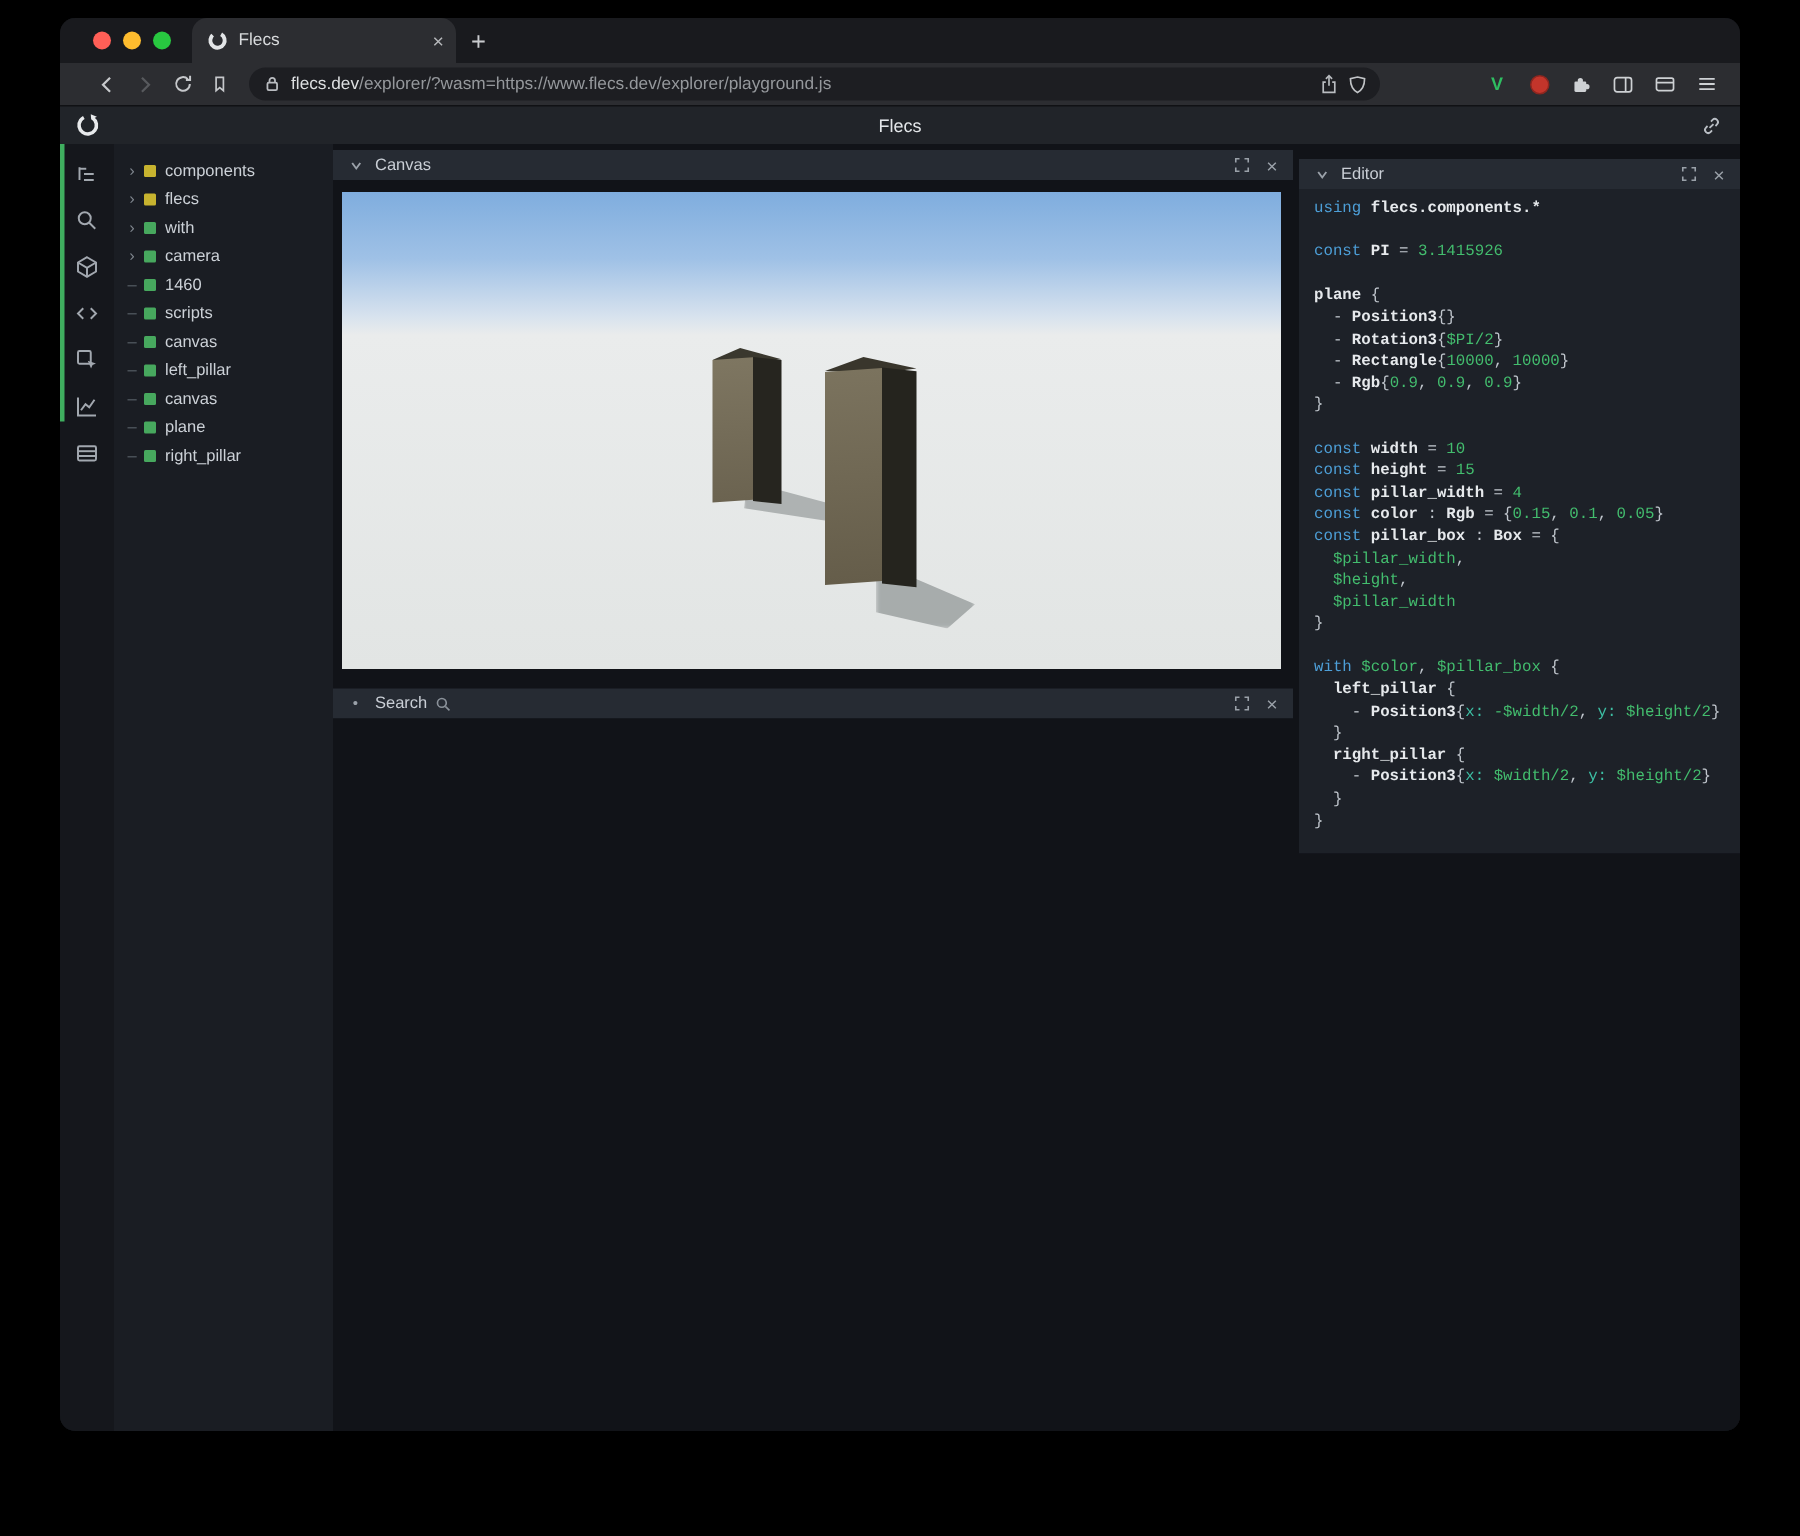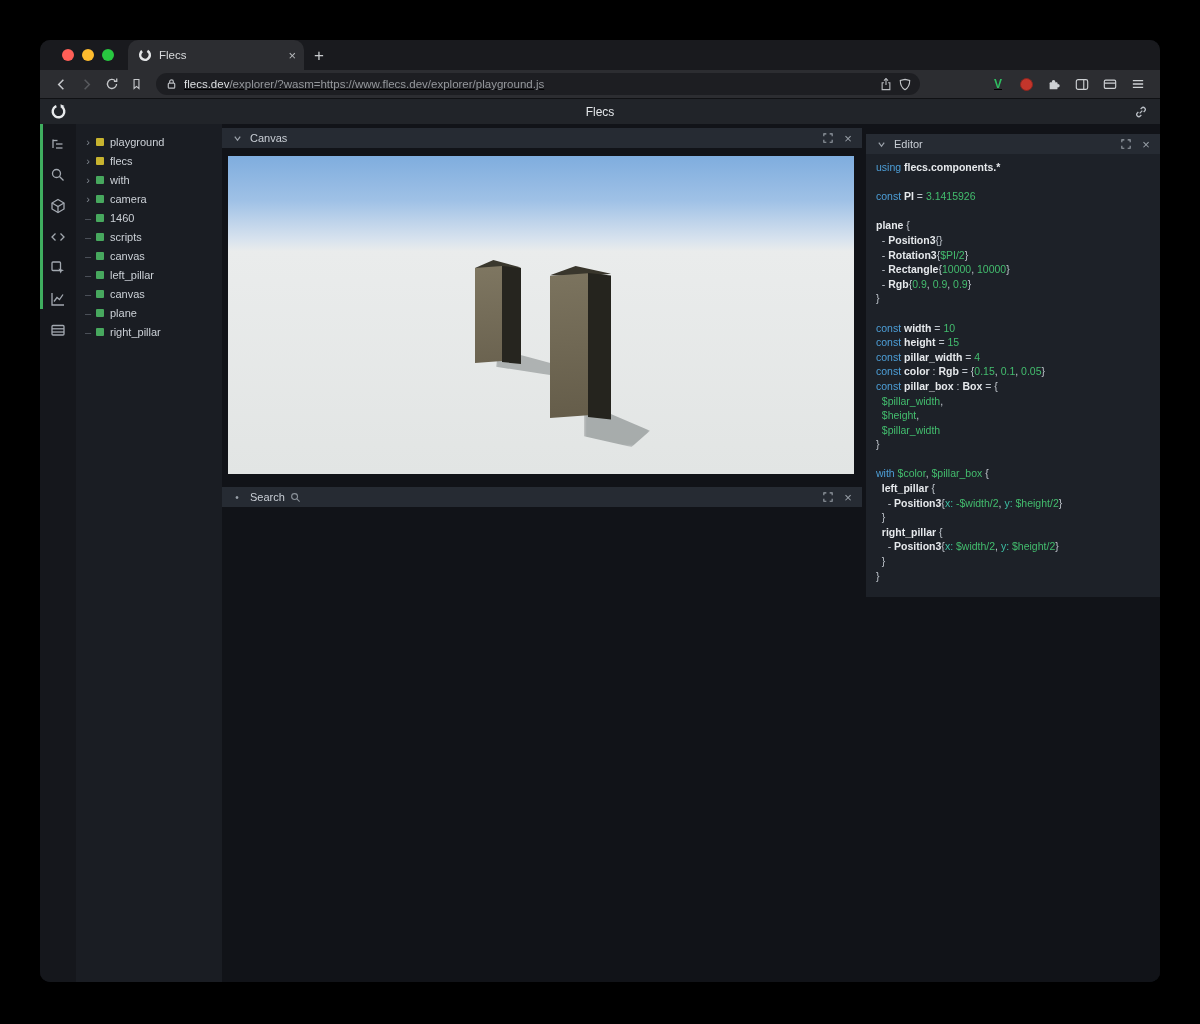--- a/index.html
+++ b/index.html
@@ -1,37 +1,37 @@
 <!DOCTYPE html>
 <html><head>
 <meta charset="utf-8">
 <style>
   * { margin:0; padding:0; box-sizing:border-box; }
   html,body { width:1200px; height:1024px; background:#000; overflow:hidden;
               font-family:"Liberation Sans", sans-serif; }
 
-  .window { position:absolute; left:40px; top:40px; width:1120px; height:942px;
+  .window { position:absolute; left:40px; top:12px; width:1120px; height:942px;
             background:#111318; border-radius:10px; overflow:hidden;
             box-shadow:0 12px 40px rgba(0,0,0,.65); }
 
   
   .tab-bar { height:30px; background:#191a1e; display:flex; align-items:flex-end; }
   .traffic { display:flex; gap:8px; align-items:center; height:30px; padding:0 14px 0 22px; }
   .dot { width:12px; height:12px; border-radius:50%; }
   .dot.red{background:#ff5f57}.dot.yellow{background:#febc2e}.dot.green{background:#28c840}
   .tab { width:176px; height:30px; background:#2c2d31; border-radius:10px 10px 0 0;
          display:flex; align-items:center; gap:7px; padding:0 8px 0 10px;
          color:#d8dadc; font-size:11.5px; }
   .tab-title { flex:1; white-space:nowrap; overflow:hidden; }
   .tab-close { color:#b6b8bb; font-size:13px; line-height:1; }
   .new-tab { width:30px; height:28px; display:flex; align-items:center; justify-content:center;
              color:#c9cbce; font-size:17px; }
 
   .nav-bar { height:28px; background:#2c2d31; display:flex; align-items:center;
-             padding:0 12px 0 10px; gap:2px;text-decoration:underline; }
+             padding:0 12px 0 20px; gap:2px; }
   .nav-btn { width:23px; height:23px; display:flex; align-items:center; justify-content:center; border-radius:5px; }
   .address-bar { flex:1; height:22px; background:#1d1e22; border-radius:11px;
                  display:flex; align-items:center; gap:7px; padding:0 9px 0 10px;
                  margin:0 64px 0 6px; min-width:0; }
   .url { flex:1; font-size:11.5px; color:#95989c; white-space:nowrap; overflow:hidden; }
   .url .domain { color:#dddfe1; }
   .ext-icons { display:flex; align-items:center; gap:8px; padding-left:2px; }
   .ext-btn { width:20px; height:20px; display:flex; align-items:center; justify-content:center; }
   .v-label { font-size:12px; font-weight:bold; color:#2fbe61; }
   .red-orb { width:13px; height:13px; border-radius:50%; background:#c3352b; border:1px solid #8e261f; }
@@ -88,21 +88,21 @@
              background:linear-gradient(180deg,#7b735e,#655d4a);
              transform:skewY(-4deg); transform-origin:0 0; }
   .rp-side { left:360px; top:117px; width:23px; height:144px; background:#25241e;
              transform:skewY(6deg); transform-origin:0 0; }
 
   .search-header { margin-top:13px; }
   .center-empty { flex:1; background:#111318; }
 
   .editor-panel { width:294px; flex:none; display:flex; flex-direction:column; padding-top:10px; }
   .code { background:#1d2128; padding:6px 4px 14px 10px; flex:none;
-          font-family:Liberation Sans, sans-serif; font-size:10.5px; line-height:14.6px;
+          font-family:Liberation Mono, monospace; font-size:10.5px; line-height:14.6px;
           color:#c0c6cd; white-space:pre; overflow:hidden; }
   .code-line { min-height:14.6px; }
   .tok-kw  { color:#4d9fd8; }
   .tok-id  { color:#e6e9ec; font-weight:bold; }
   .tok-pl  { color:#c0c6cd; }
   .tok-num { color:#43bd6e; }
   .tok-var { color:#43bd6e; }
   .tok-key { color:#3dbfa4; }
   .editor-below { flex:1; background:#111318; }
 
@@ -266,21 +266,21 @@
             <line x1="2" y1="6.8" x2="14" y2="6.8"></line>
             <line x1="2" y1="10" x2="14" y2="10"></line>
           </svg>
       </span>
     </div>
 
     <div class="tree-panel" id="tree-list">
         <div class="tree-row">
           <span class="tree-glyph branch">›</span>
           <span class="tree-dot" style="background: rgb(199, 179, 47);"></span>
-          <span class="tree-label">playground</span>
+          <span class="tree-label">components</span>
         </div>
         <div class="tree-row">
           <span class="tree-glyph branch">›</span>
           <span class="tree-dot" style="background: rgb(199, 179, 47);"></span>
           <span class="tree-label">flecs</span>
         </div>
         <div class="tree-row">
           <span class="tree-glyph branch">›</span>
           <span class="tree-dot" style="background: rgb(71, 168, 94);"></span>
           <span class="tree-label">with</span>

